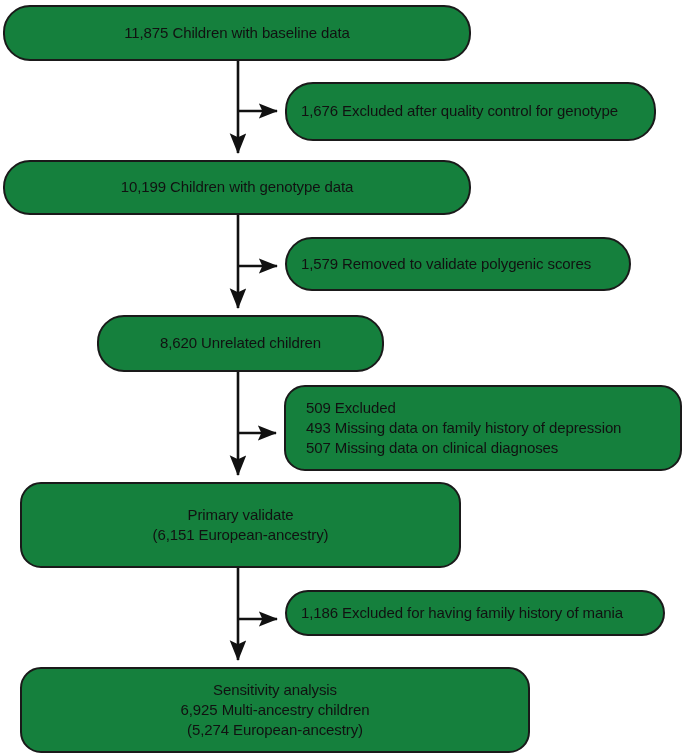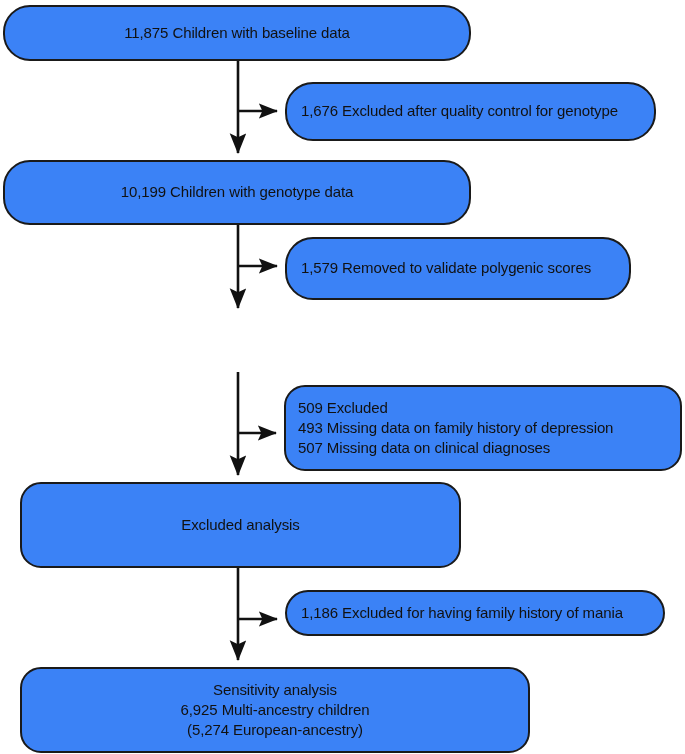--- a/index.html
+++ b/index.html
@@ -23,21 +23,21 @@
     position: absolute;
     left: 0;
     top: 0;
     width: 685px;
     height: 754px;
     pointer-events: none;
   }
   .node {
     position: absolute;
     box-sizing: border-box;
-    background: #3b82f6;
+    background: #15803d;
     border: 2.2px solid #1a1a1a;
     display: flex;
     flex-direction: column;
     justify-content: center;
     color: #111111;
     font-size: 15px;
     line-height: 1.34;
     letter-spacing: -0.1px;
     z-index: 2;
   }
@@ -50,29 +50,29 @@
     text-align: left;
     justify-content: center;
   }
   .node .line { white-space: nowrap; display: block; }
   .node .indent { padding-left: 16px; }
   .node .pad { padding: 0 14px; }
 
   
   #node-baseline      { left: 3px;   top: 5px;   width: 468px; height: 56px;  border-radius: 27px; }
   #node-excl-qc       { left: 285px; top: 82px;  width: 371px; height: 59px;  border-radius: 28px; }
-  #node-genotype      { left: 3px;   top: 160px; width: 468px; height: 65px;  border-radius: 27px; }
-  #node-excl-pgs      { left: 285px; top: 237px; width: 346px; height: 63px;  border-radius: 28px; }
+  #node-genotype      { left: 3px;   top: 160px; width: 468px; height: 55px;  border-radius: 27px; }
+  #node-excl-pgs      { left: 285px; top: 237px; width: 346px; height: 54px;  border-radius: 28px; }
   #node-unrelated     { left: 97px;  top: 315px; width: 287px; height: 57px;  border-radius: 27px; }
   #node-excl-missing  { left: 284px; top: 385px; width: 398px; height: 86px;  border-radius: 21px; }
   #node-primary       { left: 20px;  top: 482px; width: 441px; height: 86px;  border-radius: 21px; }
   #node-excl-mania    { left: 285px; top: 590px; width: 380px; height: 46px;  border-radius: 28px; }
   #node-sensitivity   { left: 20px;  top: 667px; width: 510px; height: 86px;  border-radius: 21px; }
 
-  #node-excl-missing .pad { padding: 0 12px; }
+  #node-excl-missing .pad { padding: 0 20px; }
 </style>
 </head>
 <body>
 
 <div id="flow-root">
 
   <svg id="edge-layer" viewBox="0 0 685 754" width="685" height="754" aria-hidden="true">
     <defs>
       <marker id="arrowhead" markerWidth="9" markerHeight="9" refX="7.6" refY="3.2" orient="auto" markerUnits="strokeWidth">
         <path d="M0,0 L8,3.2 L0,6.4 L1.5,3.2 Z" fill="#111111"></path>
@@ -117,29 +117,33 @@
   </div>
 
   <div class="node center" id="node-genotype">
     <span class="line pad">10,199 Children with genotype data</span>
   </div>
 
   <div class="node left" id="node-excl-pgs">
     <span class="line pad">1,579 Removed to validate polygenic scores</span>
   </div>
 
+  <div class="node center" id="node-unrelated">
+    <span class="line pad">8,620 Unrelated children</span>
+  </div>
 
   <div class="node left" id="node-excl-missing">
     <span class="line pad">509 Excluded</span>
     <span class="line pad indent">493 Missing data on family history of depression</span>
     <span class="line pad indent">507 Missing data on clinical diagnoses</span>
   </div>
 
   <div class="node center" id="node-primary">
-    <span class="line pad">Excluded analysis</span>
+    <span class="line pad">Primary validate</span>
+    <span class="line pad">(6,151 European-ancestry)</span>
   </div>
 
   <div class="node left" id="node-excl-mania">
     <span class="line pad">1,186 Excluded for having family history of mania</span>
   </div>
 
   <div class="node center" id="node-sensitivity">
     <span class="line pad">Sensitivity analysis</span>
     <span class="line pad">6,925 Multi-ancestry children</span>
     <span class="line pad">(5,274 European-ancestry)</span>

